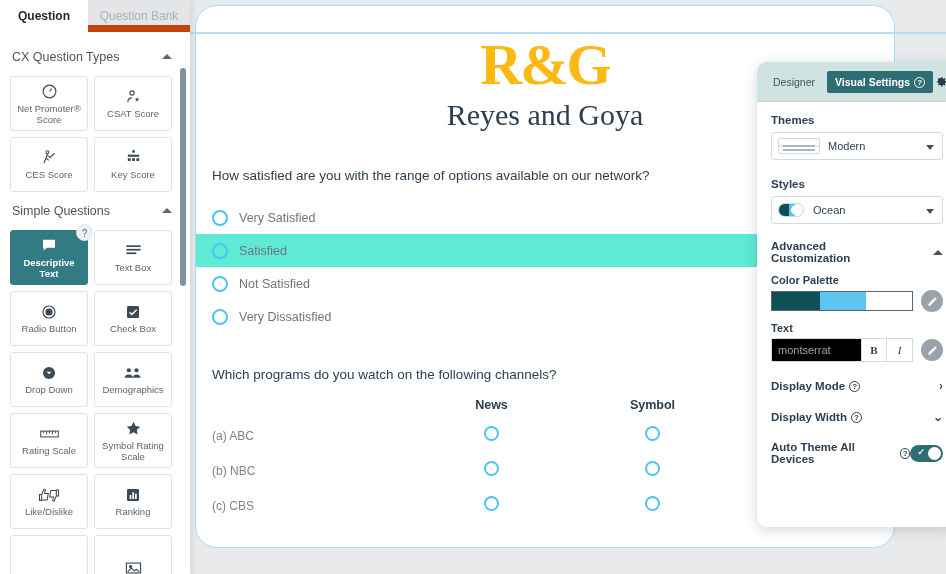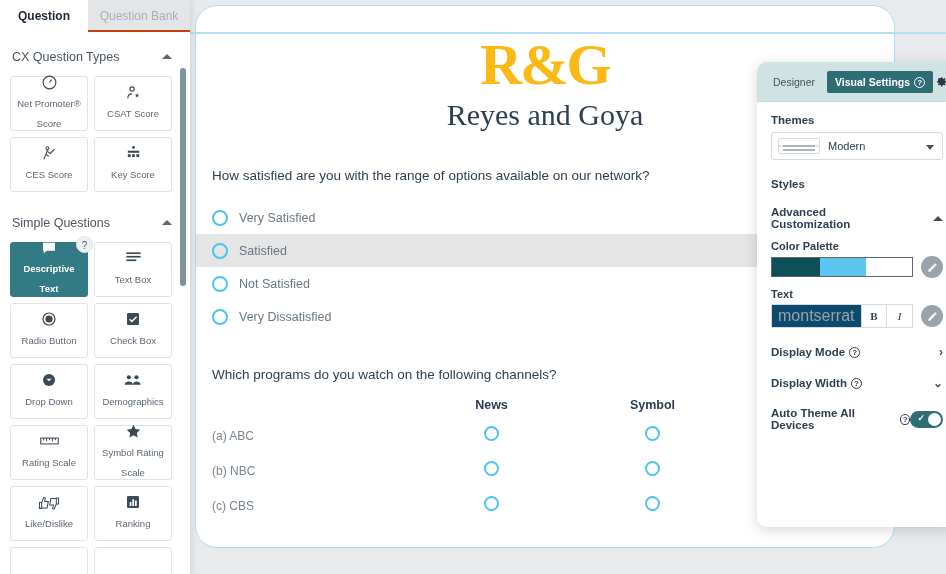--- a/index.html
+++ b/index.html
@@ -22,21 +22,21 @@
   .tab {
     position: absolute; top: 0; height: 32px; line-height: 32px;
     font-size: 12px; text-align: center; cursor: pointer;
   }
   .tab-active {
     left: 0; width: 88px; color: #1b2733; font-weight: bold;
     background: #ffffff;
   }
   .tab-inactive {
     left: 88px; width: 102px; color: #a8b0b8; background: #e3e5e7;
-    border-bottom: 2px solid #c2410c;
+    border-bottom: 7px solid #c2410c;
   }
   .side-scroll {
     position: absolute; left: 0; top: 32px; width: 190px; height: 542px;
     background: #fff; overflow: hidden;
   }
   .scrolltrack {
     position: absolute; right: 4px; top: 36px; width: 6px; height: 218px;
     background: #7f929f; border-radius: 3px;
   }
   .group-head {
@@ -48,21 +48,21 @@
     width: 0; height: 0; border-left: 5px solid transparent;
     border-right: 5px solid transparent; border-bottom: 5px solid #5a6672;
   }
   .grid2 { margin: 4px 10px 0 10px; display: flex; flex-wrap: wrap; gap: 6px 6px; }
   .qcard {
     width: 78px; height: 55px; border: 1px solid #dfe3e6; border-radius: 3px;
     background: #fff; display: flex; flex-direction: column;
     align-items: center; justify-content: center; cursor: pointer;
     position: relative; padding: 2px;
   }
-  .qcard .lbl { font-size: 9.5px; color: #5a6672; text-align: center; line-height: 20px; margin-top:3px; }
+  .qcard .lbl { font-size: 9.5px; color: #5a6672; text-align: center; line-height: 11px; margin-top:3px; }
   .qcard .ico { height: 17px; display:flex; align-items:center; justify-content:center; color:#3d4954; }
   .qcard.sel { background: #327b84; border-color: #327b84; }
   .qcard.sel .lbl { color: #fff; font-weight: bold; }
   .qcard.sel .ico { color: #fff; }
   .help-badge {
     position: absolute; right: -6px; top: -7px; width: 17px; height: 17px;
     border-radius: 50%; background: #eef1f3; color: #5a6672;
     font-size: 10px; line-height: 17px; text-align: center;
     border: 1px solid #dfe3e6;
   }
@@ -83,21 +83,21 @@
     font-family: "Liberation Serif", serif; font-size: 30px;
     color: #2c3e50; margin-top: 4px;
   }
   .q-title {
     margin: 36px 0 0 16px; font-size: 13.5px; color: #2c3e50; font-weight: 500;
   }
   .opt-row {
     display: flex; align-items: center; height: 33px; padding-left: 16px;
     font-size: 12.5px; color: #6b7680;
   }
-  .opt-row.hl { background: #e5e5e5; }
+  .opt-row.hl { background: #5eead4; }
   .radio {
     width: 16px; height: 16px; border-radius: 50%;
     border: 2px solid #4cc3f0; margin-right: 11px; flex: 0 0 auto;
   }
   .matrix { margin-top: 34px; }
   .matrix-title { margin-left: 16px; font-size: 13.5px; color: #2c3e50; font-weight: 500; }
   .mtable { width: 100%; border-collapse: collapse; margin-top: 10px; table-layout: fixed; }
   .mtable th {
     font-size: 12.5px; color: #2c3e50; font-weight: 600; padding: 6px 0;
   }
@@ -174,22 +174,22 @@
   }
   .palette div { height: 100%; }
   .pencil {
     width: 22px; height: 22px; border-radius: 50%; background: #9aa3ab;
     margin-left: 8px; color: #fff; font-size: 11px; display:flex;
     align-items:center; justify-content:center; cursor:pointer; flex:0 0 auto;
   }
   .text-row { display:flex; align-items:center; }
   .text-ctl { flex:1; display:flex; height: 24px; }
   .font-input {
-    flex:1; border:1px solid #d6dade; border-right:none; font-size:16px;
-    color:#9aa3ab; padding: 0 6px; line-height: 22px; background:#0c4a6e;
+    flex:1; border:1px solid #d6dade; border-right:none; font-size:11px;
+    color:#9aa3ab; padding: 0 6px; line-height: 22px; background:#000000;
     overflow:hidden; white-space:nowrap;
   }
   .tbtn {
     width: 26px; border:1px solid #d6dade; background:#fff; text-align:center;
     line-height: 22px; font-size: 11px; color:#2c3e50; cursor:pointer;
     font-family: "Liberation Serif", serif;
   }
   .tbtn.b { font-weight: bold; }
   .tbtn.i { font-style: italic; border-left:none; }
   .row-item {
@@ -333,21 +333,21 @@
                 <rect x="4" y="8" width="16" height="3"></rect>
               <rect x="4" y="13" width="4" height="4"></rect>
                 <rect x="10" y="13" width="4" height="4"></rect>
                 <rect x="16" y="13" width="4" height="4"></rect>
             </svg>
           </span>
           <span class="lbl">Key Score</span>
         </div>
       </div>
 
-      <div class="group-head" style="margin-top:16px;">
+      <div class="group-head" style="margin-top:4px;">
         <span>Simple Questions</span>
         <span class="caret-up"></span>
       </div>
       <div class="grid2">
 
         <div class="qcard sel">
           <span class="help-badge">?</span>
           <span class="ico">
             <svg width="16" height="16" viewBox="0 0 24 24" fill="currentColor">
               <path d="M3 4h18v12H9l-5 4V16H3z"></path>
@@ -488,20 +488,25 @@
     <div class="set-body">
 
       <div class="set-label">Themes</div>
       <div class="sel-box">
         <span class="thumb-modern"></span>
         <span>Modern</span>
         <span class="chev"></span>
       </div>
 
       <div class="set-label" style="margin-top:18px;">Styles</div>
+      <div class="sel-box">
+        <span class="swatch-ocean"></span>
+        <span>Ocean</span>
+        <span class="chev"></span>
+      </div>
 
       <div class="sect-head">
         <span>Advanced Customization</span>
         <span class="caret"></span>
       </div>
 
       <div class="sub-label">Color Palette</div>
       <div class="palette-row">
         <div class="palette">
           <div style="flex:1.05;background:#0f4f58"></div>

